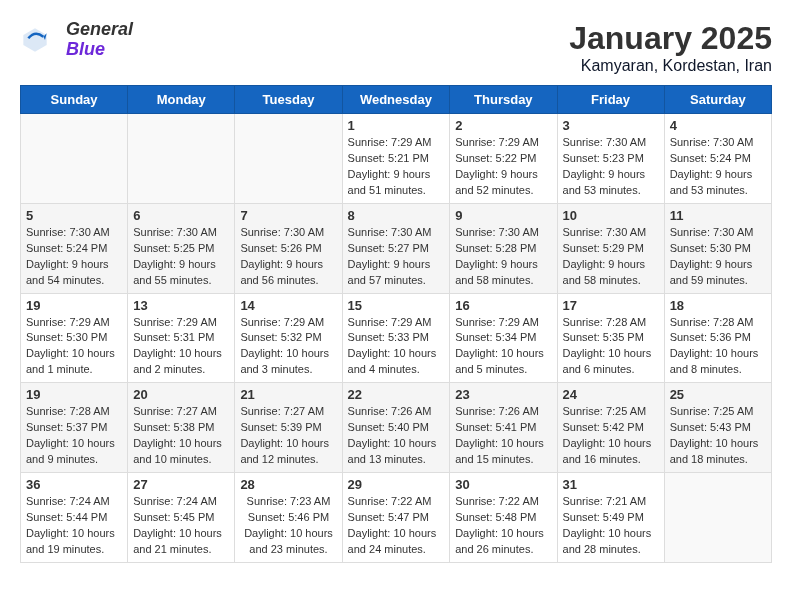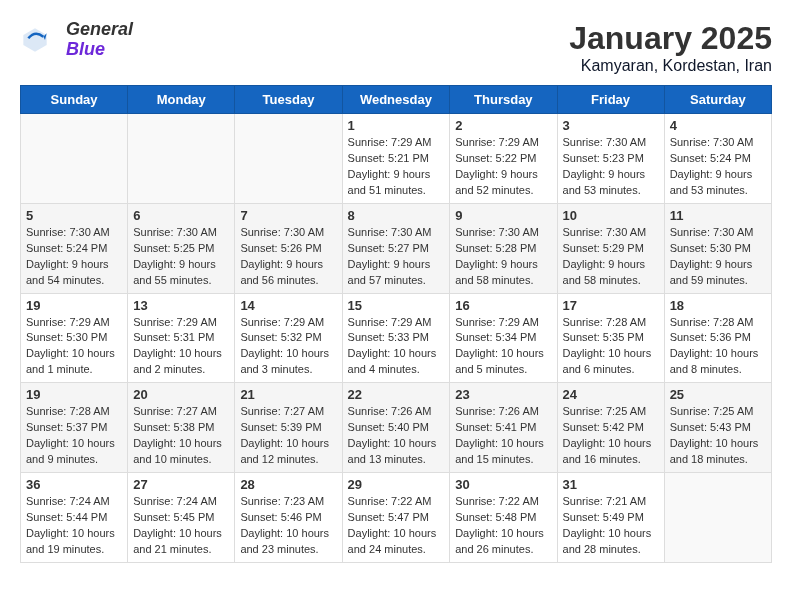--- a/index.html
+++ b/index.html
@@ -315,21 +315,21 @@
         </td>
         <td>
           <span class="day-num">27</span>
           <div class="day-info" style="white-space: pre-line;">Sunrise: 7:24 AM
 Sunset: 5:45 PM
 Daylight: 10 hours
 and 21 minutes.</div>
         </td>
         <td>
           <span class="day-num">28</span>
-          <div class="day-info" style="white-space: pre-line;">Sunrise: 7:23 AM
+          <div class="day-info" style="white-space: pre-line; text-align: center;">Sunrise: 7:23 AM
 Sunset: 5:46 PM
 Daylight: 10 hours
 and 23 minutes.</div>
         </td>
         <td>
           <span class="day-num">29</span>
           <div class="day-info" style="white-space: pre-line;">Sunrise: 7:22 AM
 Sunset: 5:47 PM
 Daylight: 10 hours
 and 24 minutes.</div>

